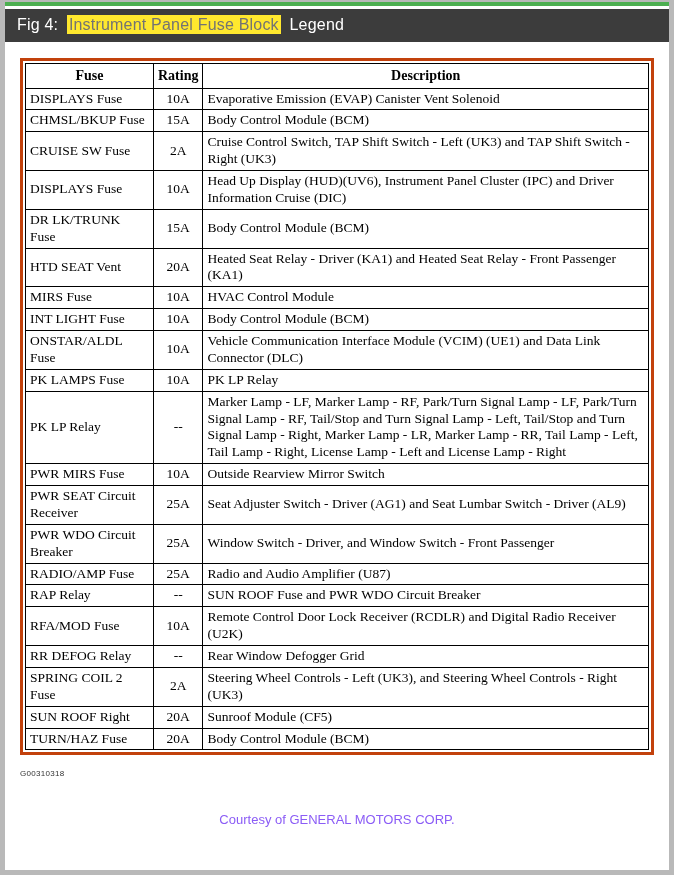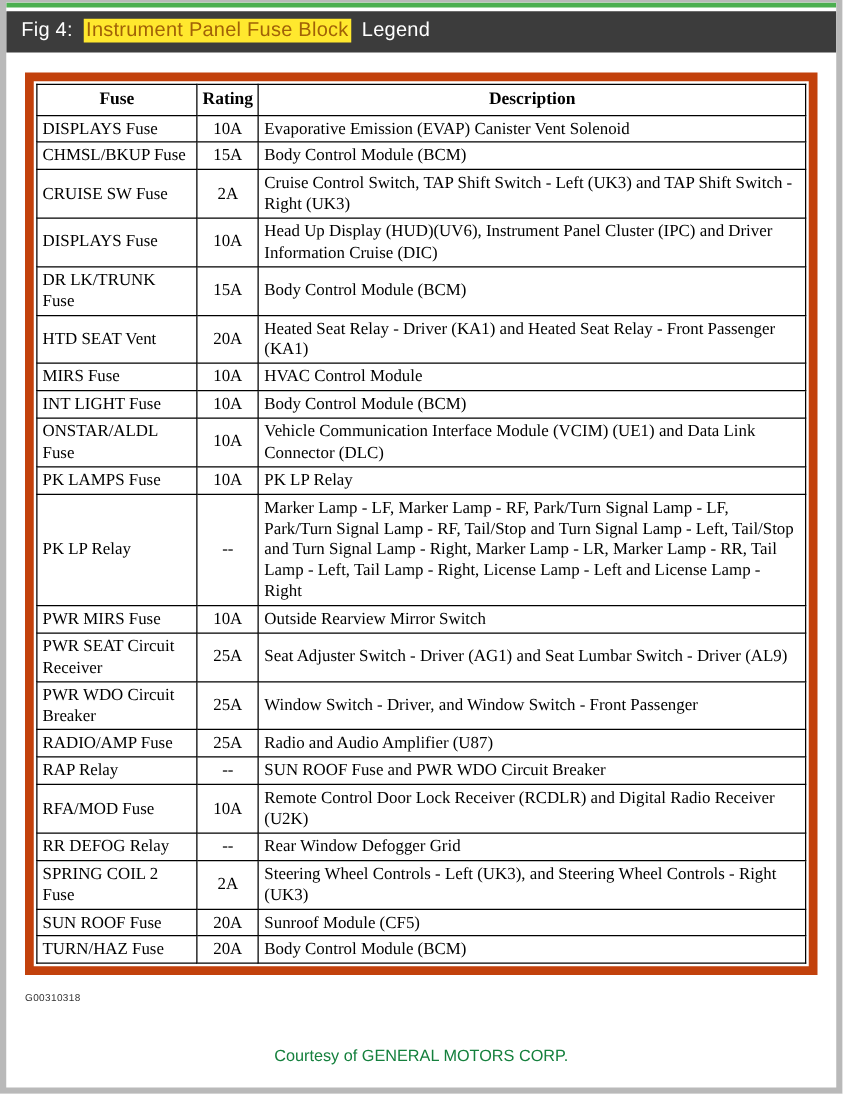--- a/index.html
+++ b/index.html
@@ -29,31 +29,31 @@
     margin-top: 3px;
     background: var(--titlebar, #3c3c3c);
     color: #ffffff;
     font-family: "Liberation Sans", sans-serif;
     font-size: 16px;
     padding: 7px 12px 8px 12px;
     letter-spacing: 0.2px;
   }
   .titlebar .hl {
     background: var(--highlight, #ffe82e);
-    color: #a16207;
+    color: #737373;
     padding: 1px 2px;
     margin: 0 4px;
   }
 
   .content {
     padding: 16px 15px 0 15px;
   }
 
   .table-frame {
-    border: 7px solid #c2410c;
+    border: 3px solid #c2410c;
     padding: 2px;
     background: #fff;
   }
 
   table.fuse-table {
     width: 100%;
     border-collapse: collapse;
     border: 1px solid #000;
     font-size: 13.5px;
     line-height: 1.25;
@@ -79,21 +79,21 @@
     font-family: "Liberation Sans", sans-serif;
     font-size: 8px;
     color: #333;
     margin-top: 14px;
     letter-spacing: 0.3px;
   }
 
   .caption {
     font-family: "Liberation Sans", sans-serif;
     font-size: 13px;
-    color: #15803d;
+    color: #8b5cf6;
     text-align: center;
     margin-top: 34px;
   }
 </style>
 </head>
 <body>
 
 <div class="page">
 
   <div class="green-bar"></div>
@@ -205,21 +205,21 @@
               <td class="col-fuse">RR DEFOG Relay</td>
               <td class="col-rating">--</td>
               <td class="col-desc">Rear Window Defogger Grid</td>
             </tr>
             <tr>
               <td class="col-fuse">SPRING COIL 2 Fuse</td>
               <td class="col-rating">2A</td>
               <td class="col-desc">Steering Wheel Controls - Left (UK3), and Steering Wheel Controls - Right (UK3)</td>
             </tr>
             <tr>
-              <td class="col-fuse">SUN ROOF Fuse</td>
+              <td class="col-fuse">SUN ROOF Right</td>
               <td class="col-rating">20A</td>
               <td class="col-desc">Sunroof Module (CF5)</td>
             </tr>
             <tr>
               <td class="col-fuse">TURN/HAZ Fuse</td>
               <td class="col-rating">20A</td>
               <td class="col-desc">Body Control Module (BCM)</td>
             </tr>
           </tbody>
       </table>

